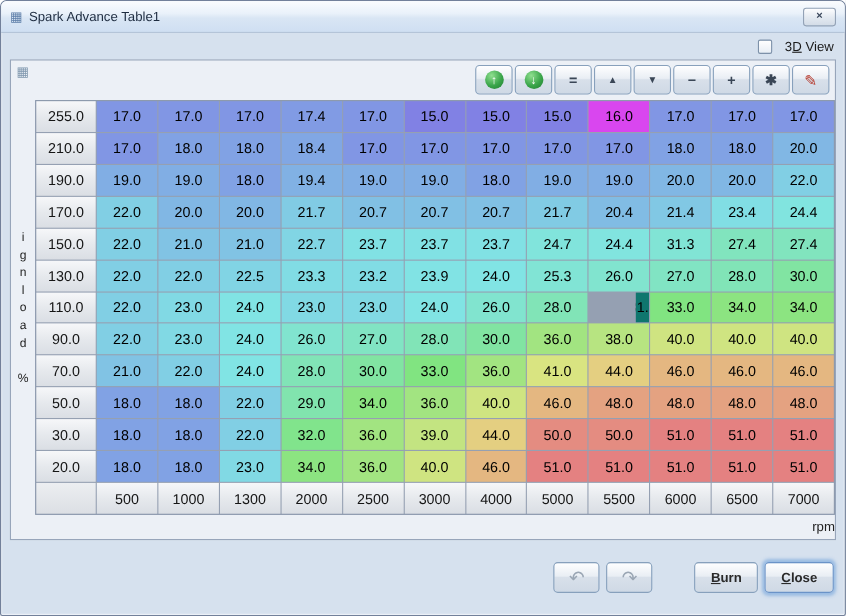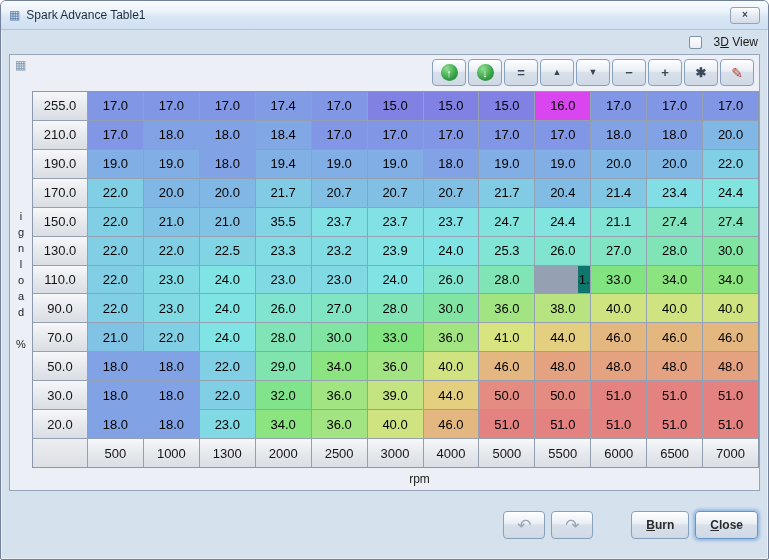--- a/index.html
+++ b/index.html
@@ -60,21 +60,21 @@
   .table-area { flex:0 0 377px; display:flex; }
   .vstrip { flex:0 0 22px; display:flex; align-items:center; justify-content:center; }
   .vlabel { display:flex; flex-direction:column; align-items:center; font-size:11px; line-height:16px; color:#222; }
 
   .grid { flex:1; display:grid; grid-template-columns:54px repeat(12,1fr); grid-template-rows:repeat(13,1fr);
     box-sizing:border-box; border:1px solid #8c99ad; background:#95a0b2; gap:1px; }
   .cell { display:flex; align-items:center; justify-content:center; font-size:13px; color:#000; overflow:hidden; }
   .yhead, .xhead { background:linear-gradient(#f6f7f9,#e6e9ed 50%,#dadee4); color:#151515; }
   .corner-cell { background:linear-gradient(#eceef1,#dcdfe4); }
 
-  .rpm-row { flex:1; display:flex; align-items:center; justify-content:center; padding-left:70px;
+  .rpm-row { flex:1; display:flex; align-items:center; justify-content:flex-end; padding-left:70px;
     font-size:12px; color:#222; }
 
   .footer { flex:1; display:flex; align-items:center; justify-content:flex-end; gap:6px; padding-right:10px; }
   .fbtn { height:28px; box-sizing:border-box; border:1px solid #87a0bc; border-radius:4px;
     background:linear-gradient(#fefeff,#e9eef4 45%,#d8e0ea 50%,#cfd9e5);
     display:flex; align-items:center; justify-content:center; font-size:12px; color:#2a2a2a; }
   .icon-btn { width:42px; font-size:17px; color:#9aa6b4; }
   .text-btn { padding:0 14px; font-weight:bold; }
   .burn { margin-left:32px; }
   .focused { border-color:#6a93c8; box-shadow:0 0 3px 2px rgba(112,162,219,0.6); }
@@ -200,27 +200,27 @@
             <div class="cell data" style="background: rgb(129, 192, 228);">20.7</div>
             <div class="cell data" style="background: rgb(129, 203, 228);">21.7</div>
             <div class="cell data" style="background: rgb(129, 188, 228);">20.4</div>
             <div class="cell data" style="background: rgb(129, 200, 228);">21.4</div>
             <div class="cell data" style="background: rgb(129, 222, 228);">23.4</div>
             <div class="cell data" style="background: rgb(129, 228, 223);">24.4</div>
             <div class="cell yhead">150.0</div>
             <div class="cell data" style="background: rgb(129, 207, 228);">22.0</div>
             <div class="cell data" style="background: rgb(129, 195, 228);">21.0</div>
             <div class="cell data" style="background: rgb(129, 195, 228);">21.0</div>
-            <div class="cell data" style="background: rgb(129, 213, 228);">35.5</div>
+            <div class="cell data" style="background: rgb(129, 213, 228);">22.7</div>
             <div class="cell data" style="background: rgb(129, 225, 228);">23.7</div>
             <div class="cell data" style="background: rgb(129, 225, 228);">23.7</div>
             <div class="cell data" style="background: rgb(129, 225, 228);">23.7</div>
             <div class="cell data" style="background: rgb(129, 228, 220);">24.7</div>
             <div class="cell data" style="background: rgb(129, 228, 223);">24.4</div>
-            <div class="cell data" style="background: rgb(129, 228, 213);">21.1</div>
+            <div class="cell data" style="background: rgb(129, 228, 213);">31.3</div>
             <div class="cell data" style="background: rgb(129, 228, 190);">27.4</div>
             <div class="cell data" style="background: rgb(129, 228, 190);">27.4</div>
             <div class="cell yhead">130.0</div>
             <div class="cell data" style="background: rgb(129, 207, 228);">22.0</div>
             <div class="cell data" style="background: rgb(129, 207, 228);">22.0</div>
             <div class="cell data" style="background: rgb(129, 212, 228);">22.5</div>
             <div class="cell data" style="background: rgb(129, 220, 228);">23.3</div>
             <div class="cell data" style="background: rgb(129, 220, 228);">23.2</div>
             <div class="cell data" style="background: rgb(129, 227, 228);">23.9</div>
             <div class="cell data" style="background: rgb(129, 228, 228);">24.0</div>

